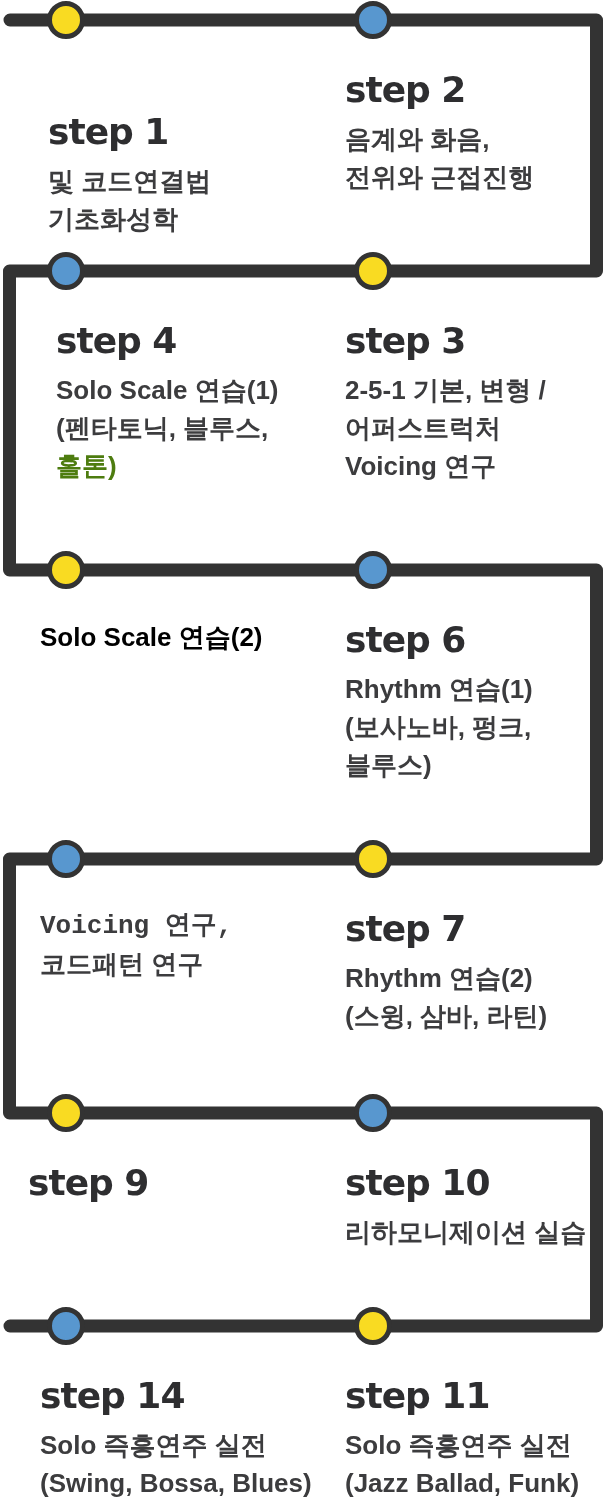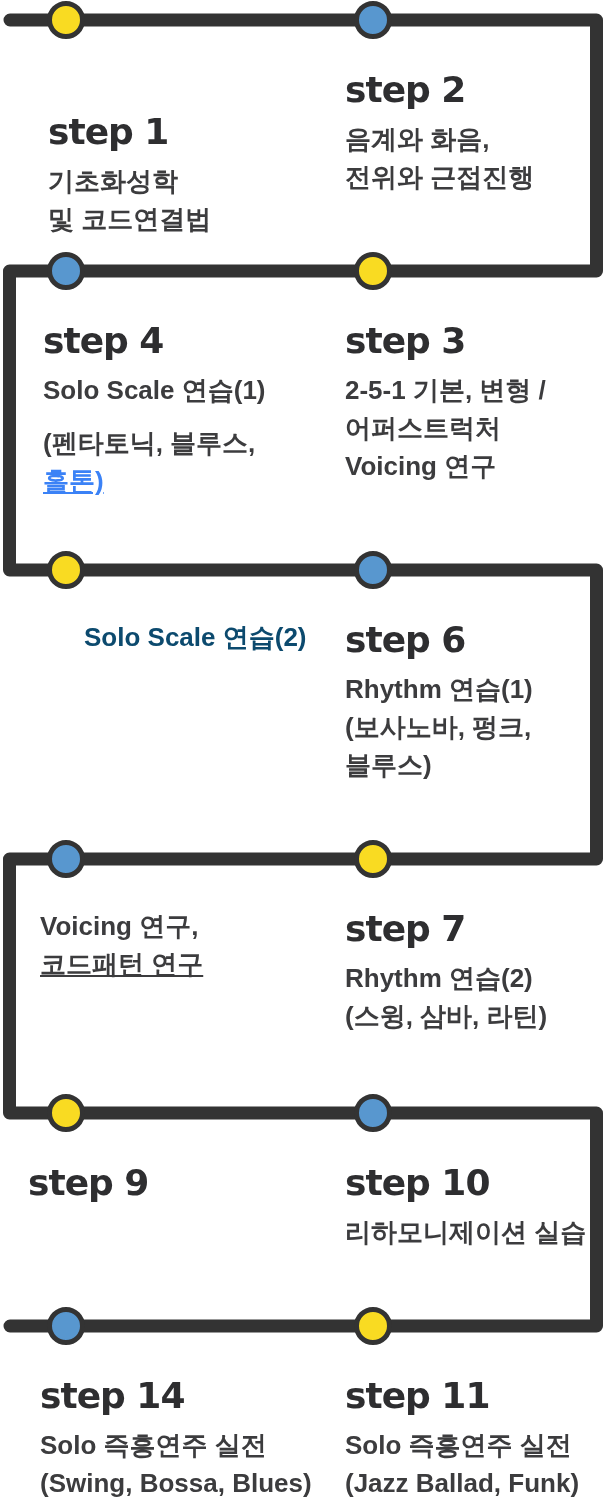--- a/index.html
+++ b/index.html
@@ -61,54 +61,54 @@
         <circle cx="66" cy="1113" r="16.5" fill="#F9DB22" stroke="#333333" stroke-width="5"></circle>
         <circle cx="373" cy="1113" r="16.5" fill="#5897CF" stroke="#333333" stroke-width="5"></circle>
         <circle cx="373" cy="1326" r="16.5" fill="#F9DB22" stroke="#333333" stroke-width="5"></circle>
         <circle cx="66" cy="1326" r="16.5" fill="#5897CF" stroke="#333333" stroke-width="5"></circle>
       </g>
   </svg>
   <div id="blocks-layer">
   <div class="step-block" style="left: 48px; top: 68px; margin-top: 42px;">
     <h3 class="step-title" style="color: rgb(46, 46, 48);">step 1</h3>
     <div class="step-desc">
+          <div class="desc-line" style="color: rgb(60, 60, 62);">및 코드연결법</div>
           <div class="desc-line" style="color: rgb(60, 60, 62);">기초화성학</div>
-          <div class="desc-line" style="color: rgb(60, 60, 62);">및 코드연결법</div>
         </div>
   </div>
 
   <div class="step-block" style="left: 345px; top: 68px;">
     <h3 class="step-title" style="color: rgb(46, 46, 48);">step 2</h3>
     <div class="step-desc">
           <div class="desc-line" style="color: rgb(60, 60, 62);">음계와 화음,</div>
           <div class="desc-line" style="color: rgb(60, 60, 62);">전위와 근접진행</div>
         </div>
   </div>
 
   <div class="step-block" style="left: 345px; top: 319px;">
     <h3 class="step-title" style="color: rgb(46, 46, 48);">step 3</h3>
     <div class="step-desc">
           <div class="desc-line" style="color: rgb(60, 60, 62);">2-5-1 기본, 변형 /</div>
           <div class="desc-line" style="color: rgb(60, 60, 62);">어퍼스트럭처</div>
           <div class="desc-line" style="color: rgb(60, 60, 62);">Voicing 연구</div>
         </div>
   </div>
 
-  <div class="step-block" style="left: 43px; top: 319px;">
+  <div class="step-block" style="left: 56px; top: 319px;">
     <h3 class="step-title" style="color: rgb(46, 46, 48);">step 4</h3>
     <div class="step-desc">
           <div class="desc-line" style="color: rgb(60, 60, 62);">Solo Scale 연습(1)</div>
-          <div class="desc-line" style="color: rgb(60, 60, 62); margin-top: 15px;">(펜타토닉, 블루스,</div>
-          <div class="desc-line" style="color: #3b82f6; text-decoration: underline;">홀톤)</div>
+          <div class="desc-line" style="color: rgb(60, 60, 62);">(펜타토닉, 블루스,</div>
+          <div class="desc-line" style="color: #4d7c0f;">홀톤)</div>
         </div>
   </div>
 
   <div class="step-block" style="left: 40px; top: 618px;">
     <div class="step-desc">
-          <div class="desc-line" style="color: #0c4a6e; margin-left: 44px;">Solo Scale 연습(2)</div>
+          <div class="desc-line" style="color: #000000;">Solo Scale 연습(2)</div>
         </div>
   </div>
 
   <div class="step-block" style="left: 345px; top: 618px;">
     <h3 class="step-title" style="color: rgb(46, 46, 48);">step 6</h3>
     <div class="step-desc">
           <div class="desc-line" style="color: rgb(60, 60, 62);">Rhythm 연습(1)</div>
           <div class="desc-line" style="color: rgb(60, 60, 62);">(보사노바, 펑크,</div>
           <div class="desc-line" style="color: rgb(60, 60, 62);">블루스)</div>
         </div>
@@ -117,22 +117,22 @@
   <div class="step-block" style="left: 345px; top: 907px;">
     <h3 class="step-title" style="color: rgb(46, 46, 48);">step 7</h3>
     <div class="step-desc">
           <div class="desc-line" style="color: rgb(60, 60, 62);">Rhythm 연습(2)</div>
           <div class="desc-line" style="color: rgb(60, 60, 62);">(스윙, 삼바, 라틴)</div>
         </div>
   </div>
 
   <div class="step-block" style="left: 40px; top: 907px;">
     <div class="step-desc">
-          <div class="desc-line" style="color: rgb(60, 60, 62);">Voicing 연구,</div>
-          <div class="desc-line" style="color: rgb(60, 60, 62); text-decoration: underline;">코드패턴 연구</div>
+          <div class="desc-line" style="color: rgb(60, 60, 62); font-family: Liberation Mono, monospace;">Voicing 연구,</div>
+          <div class="desc-line" style="color: rgb(60, 60, 62);">코드패턴 연구</div>
         </div>
   </div>
 
   <div class="step-block" style="left: 28px; top: 1161px;">
     <h3 class="step-title" style="color: rgb(46, 46, 48);">step 9</h3>
   </div>
 
   <div class="step-block" style="left: 345px; top: 1161px;">
     <h3 class="step-title" style="color: rgb(46, 46, 48);">step 10</h3>
     <div class="step-desc">

